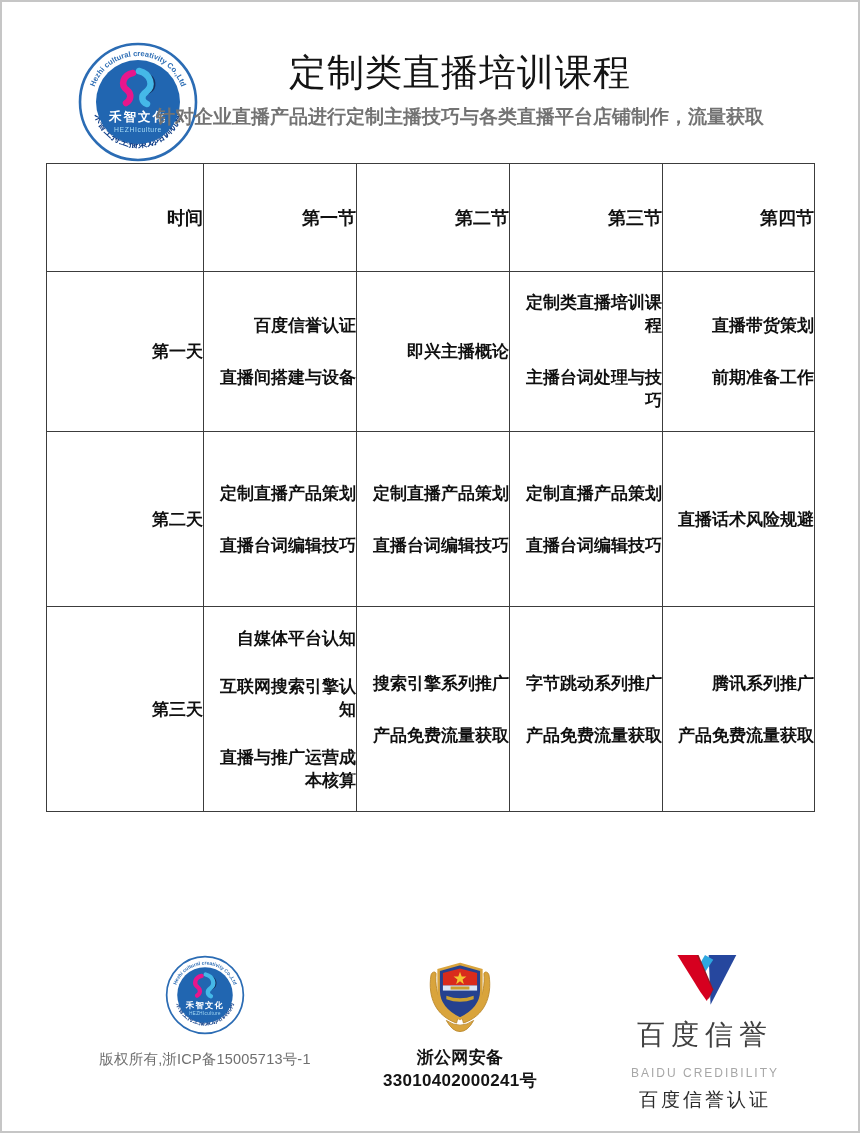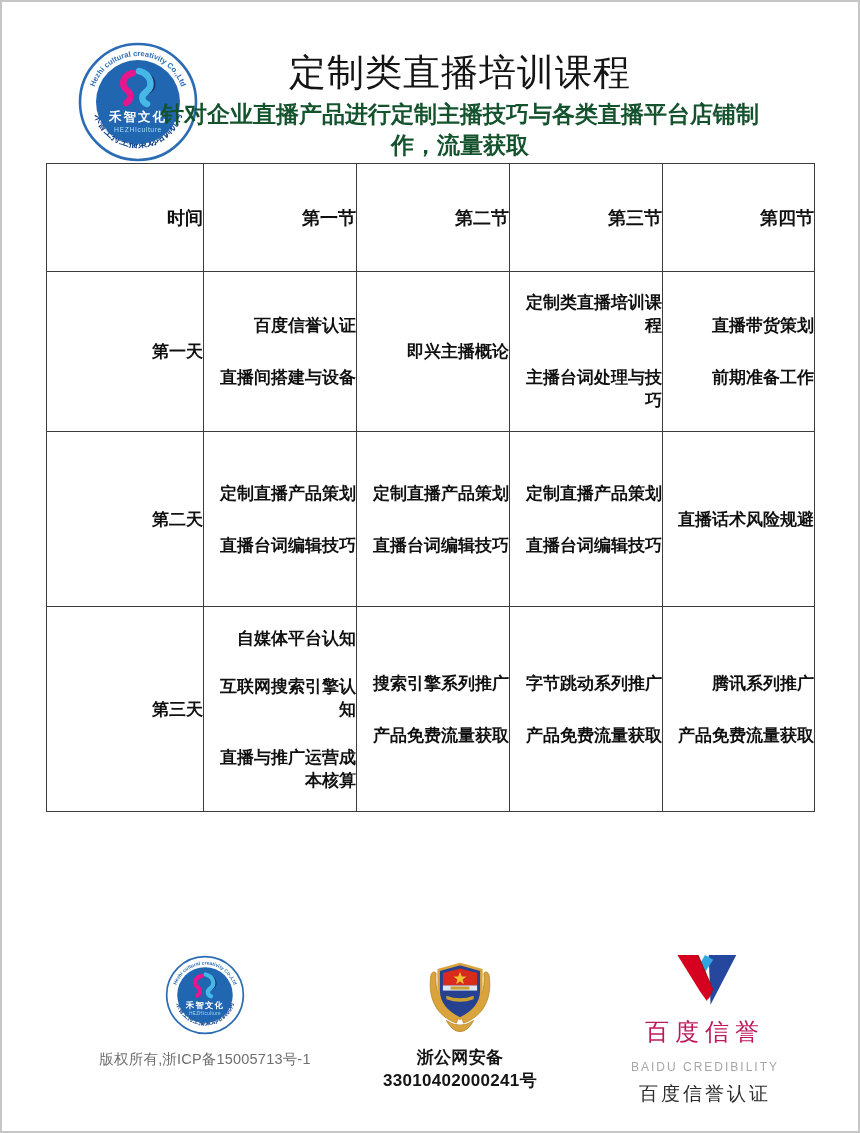--- a/index.html
+++ b/index.html
@@ -7,21 +7,21 @@
     width:860px;height:1133px;position:relative;background:#ffffff;
     font-family:"Liberation Sans","DejaVu Sans",sans-serif;color:#111;
     overflow:hidden;
   }
   .page-frame{position:absolute;inset:0;border:2px solid #c6c6c6;pointer-events:none;z-index:9;}
 
   
   .header-logo{position:absolute;left:76px;top:40px;}
   .header-text{position:absolute;left:155px;top:52px;width:610px;text-align:center;}
   .page-title{font-size:37px;font-weight:400;letter-spacing:1px;line-height:1.15;margin:0;color:#141414;}
-  .page-subtitle{font-size:23px;font-weight:700;margin-top:4px;color:#14532d;}
+  .page-subtitle{font-size:19px;font-weight:700;margin-top:9px;color:#737373;}
 
   
   .course-table-wrap{position:absolute;left:46px;top:163px;}
   table.course-table{border-collapse:collapse;table-layout:fixed;width:768px;}
   .course-table td,.course-table th{
     border:1.5px solid #3c3c3c;vertical-align:middle;text-align:right;
     font-weight:700;font-size:17px;color:#101010;padding:0;
   }
   .course-table th{font-size:18px;}
   .day-label{font-size:18px;}
@@ -29,21 +29,21 @@
   .cell-tight .cell-line + .cell-line{margin-top:25px;}
   td.merged-cell{text-align:left;padding-left:12px;}
 
   
   .footer-col{position:absolute;text-align:center;}
   .footer-left{left:95px;top:954px;width:220px;}
   .footer-center{left:350px;top:953px;width:220px;}
   .footer-right{left:605px;top:950px;width:200px;}
   .copyright-text{font-size:14.5px;color:#6f6f6f;margin-top:10px;letter-spacing:.2px;}
   .police-text{font-size:17px;font-weight:700;color:#141414;margin-top:7px;letter-spacing:.3px;}
-  .baidu-name-cn{font-size:24px;color:#be185d;letter-spacing:6px;margin-top:4px;}
+  .baidu-name-cn{font-size:28px;color:#404040;letter-spacing:6px;margin-top:4px;}
   .baidu-name-en{font-size:12px;color:#a7a7a7;letter-spacing:2px;margin-top:12px;}
   .baidu-cert{font-size:19px;color:#2b2b2b;letter-spacing:3px;margin-top:7px;}
   .svg-defs{position:absolute;width:0;height:0;overflow:hidden;}
 </style>
 </head>
 <body>
 
 <div class="page-frame"></div>
 
 <svg class="svg-defs" aria-hidden="true">

